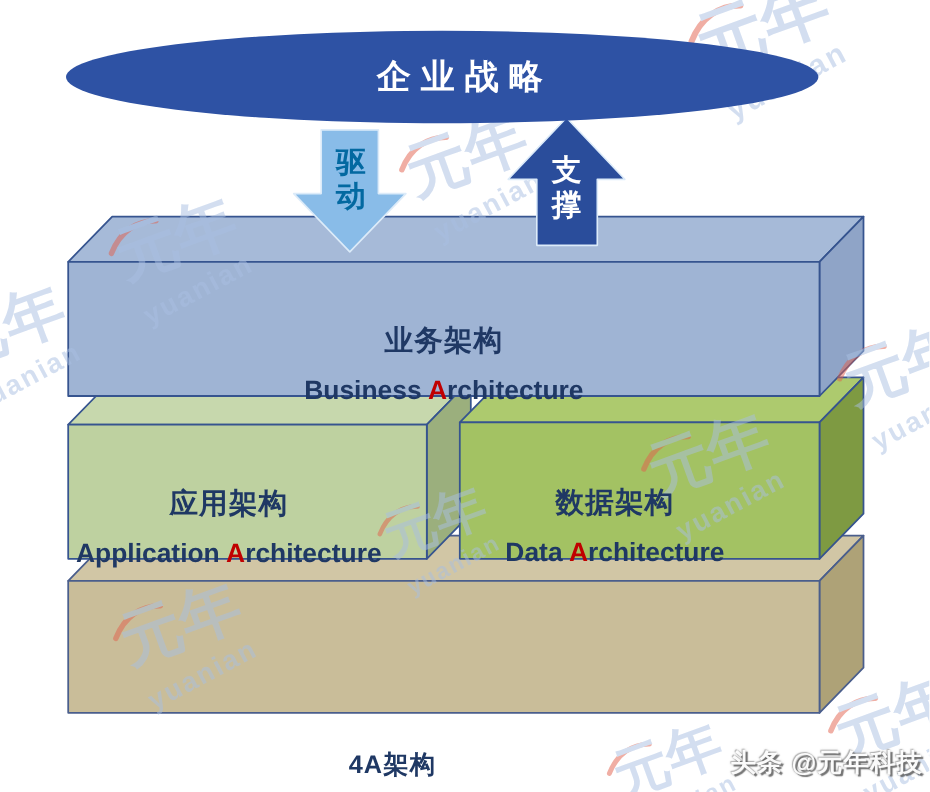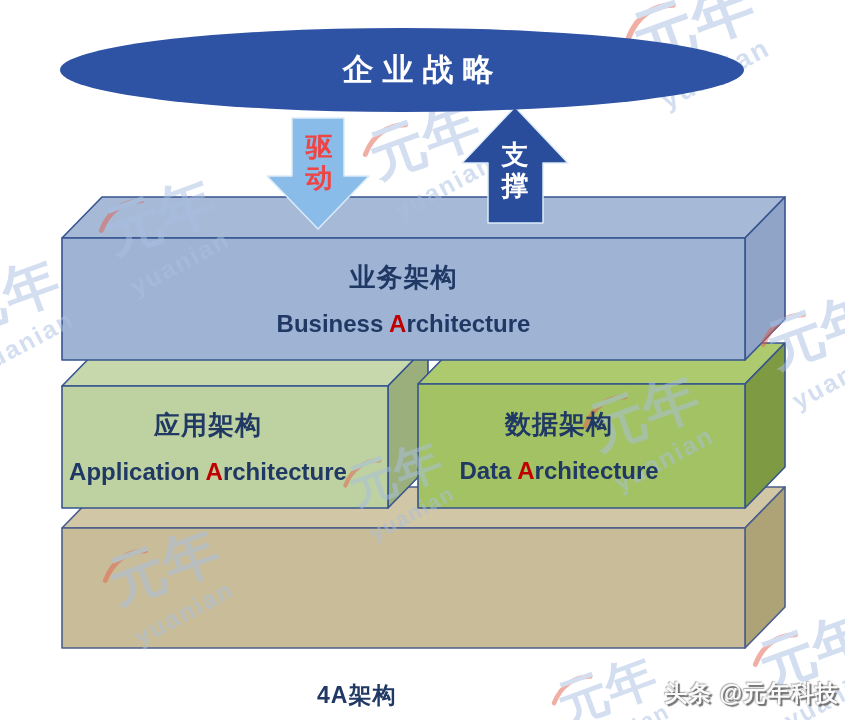--- a/index.html
+++ b/index.html
@@ -17,27 +17,27 @@
     left:76px; top:50px; width:684px; text-align:center;
     font-size:31px; font-weight:700; color:#ffffff;
     letter-spacing:9px; text-indent:9px; line-height:40px;
   }
 
   .v-lbl {
     position:absolute; width:34px; text-align:center;
     font-size:27px; font-weight:700; line-height:31px;
     word-break:break-all;
   }
-  .v-dark  { color:#ef4444; }
+  .v-dark  { color:#0369a1; }
   .v-white { color:#ffffff; }
 
   .box-label {
     position:absolute; display:flex; flex-direction:column;
     align-items:center; justify-content:center; gap:15px;
-    color:#1F3864; text-align:center;
+    color:#1F3864; text-align:center;margin-top:32px;
   }
   .box-label .cn { font-size:26px; font-weight:600; letter-spacing:1px; }
   .box-label .en { font-size:24px; font-weight:600; }
   .accent { color:#C00000; }
 
   .caption {
     left:317px; top:680px; width:200px; text-align:left;
     font-size:23px; font-weight:700; letter-spacing:1px;
   }
 

